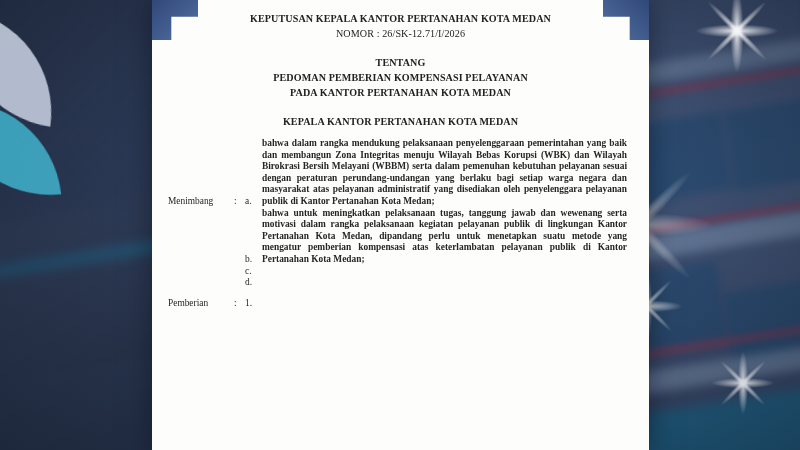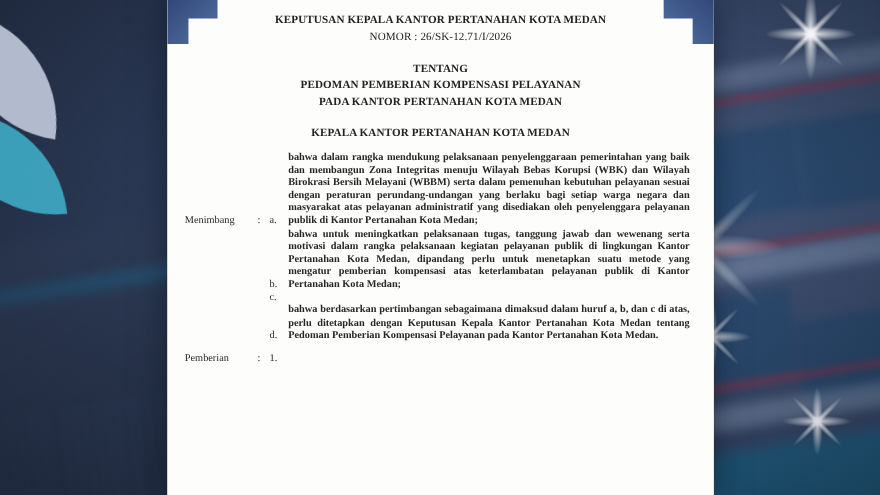--- a/index.html
+++ b/index.html
@@ -344,21 +344,20 @@
         <div class="clause">
           <div class="c-label"></div>
           <div class="c-colon"></div>
           <div class="c-enum">c.</div>
         </div>
 
         <div class="clause">
           <div class="c-label"></div>
           <div class="c-colon"></div>
           <div class="c-enum">d.</div>
-          <div class="c-text">bahwa berdasarkan pertimbangan sebagaimana dimaksud dalam huruf a, b, dan c di atas, perlu ditetapkan dengan Keputusan Kepala Kantor Pertanahan Kota Medan tentang Pedoman Pemberian Kompensasi Pelayanan pada Kantor Pertanahan Kota Medan.</div>
         </div>
 
         <div class="sect-gap"></div>
 
         <div class="clause">
           <div class="c-label">Pemberian</div>
           <div class="c-colon">:</div>
           <div class="c-enum">1.</div>
         </div>
 

